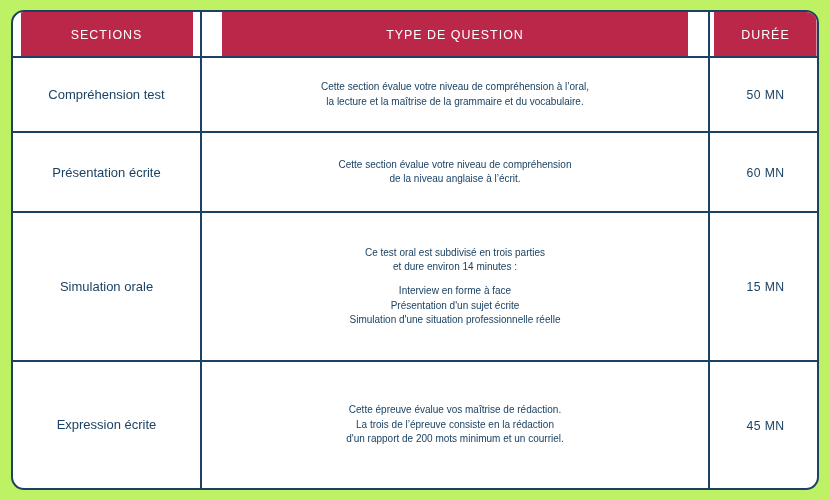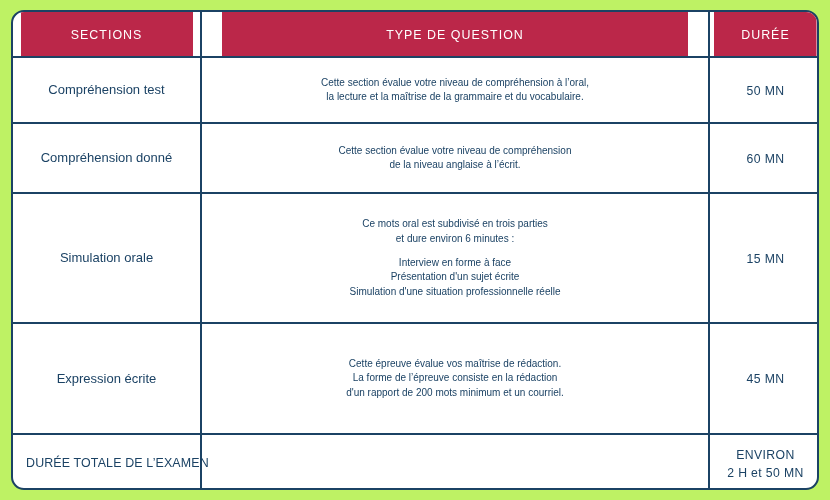--- a/index.html
+++ b/index.html
@@ -132,64 +132,54 @@
           <td class="type-cell">
             <span class="lines">
               <span>Cette section évalue votre niveau de compréhension à l’oral,</span>
               <span>la lecture et la maîtrise de la grammaire et du vocabulaire.</span>
             </span>
           </td>
           <td class="duree-cell">50 MN</td>
         </tr>
 
         <tr class="r2">
-          <td class="section-cell">Compréhension donné</td>
+          <td class="section-cell">Présentation écrite</td>
           <td class="type-cell">
             <span class="lines">
               <span>Cette section évalue votre niveau de compréhension</span>
               <span>de la niveau anglaise à l’écrit.</span>
             </span>
           </td>
           <td class="duree-cell">60 MN</td>
         </tr>
 
         <tr class="r3">
           <td class="section-cell">Simulation orale</td>
           <td class="type-cell">
             <span class="lines">
-              <span>Ce mots oral est subdivisé en trois parties</span>
-              <span>et dure environ 6 minutes :</span>
+              <span>Ce test oral est subdivisé en trois parties</span>
+              <span>et dure environ 14 minutes :</span>
               <span class="spacer"></span>
               <span>Interview en forme à face</span>
               <span>Présentation d'un sujet écrite</span>
               <span>Simulation d'une situation professionnelle réelle</span>
             </span>
           </td>
           <td class="duree-cell">15 MN</td>
         </tr>
 
         <tr class="r4">
           <td class="section-cell">Expression écrite</td>
           <td class="type-cell">
             <span class="lines">
               <span>Cette épreuve évalue vos maîtrise de rédaction.</span>
-              <span>La forme de l’épreuve consiste en la rédaction</span>
+              <span>La trois de l’épreuve consiste en la rédaction</span>
               <span>d'un rapport de 200 mots minimum et un courriel.</span>
             </span>
           </td>
           <td class="duree-cell">45 MN</td>
         </tr>
 
-        <tr class="r5 total-row">
-          <td class="section-cell">DURÉE TOTALE DE L’EXAMEN</td>
-          <td class="type-cell"></td>
-          <td class="duree-cell">
-            <span class="lines">
-              <span>ENVIRON</span>
-              <span>2 H et 50 MN</span>
-            </span>
-          </td>
-        </tr>
 
       </tbody>
     </table>
   </div>
 </div>
 
 </body></html>

